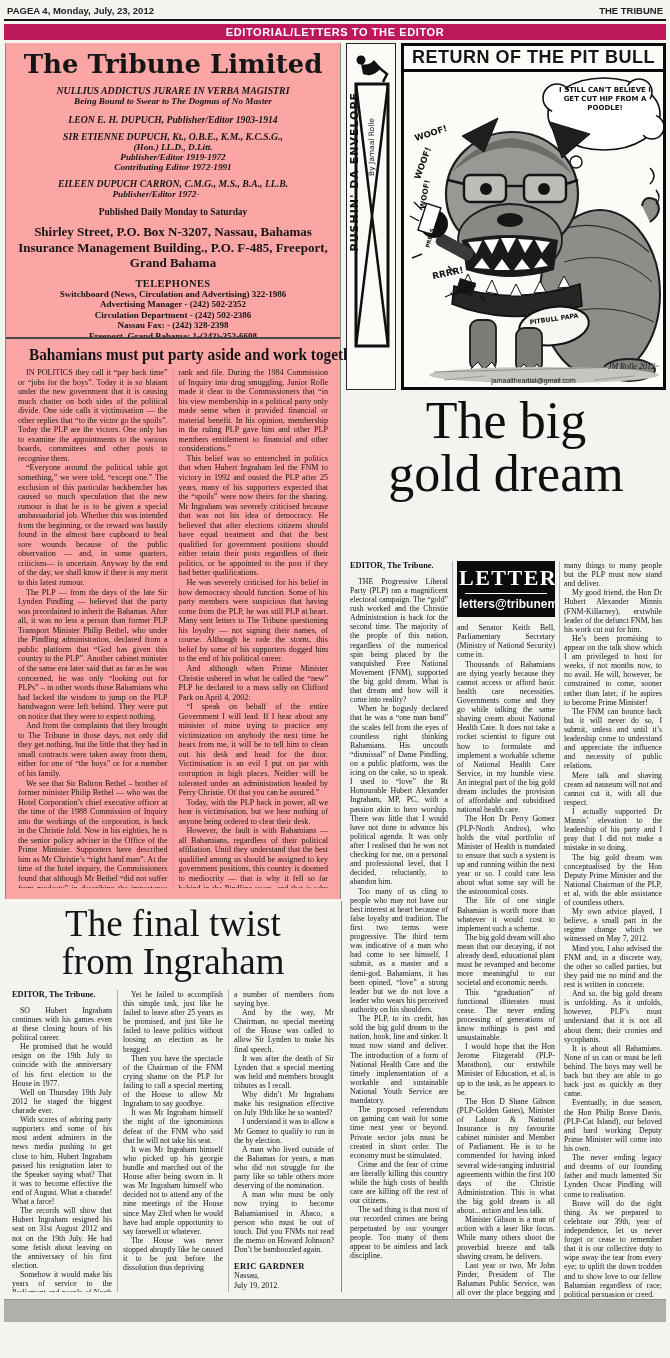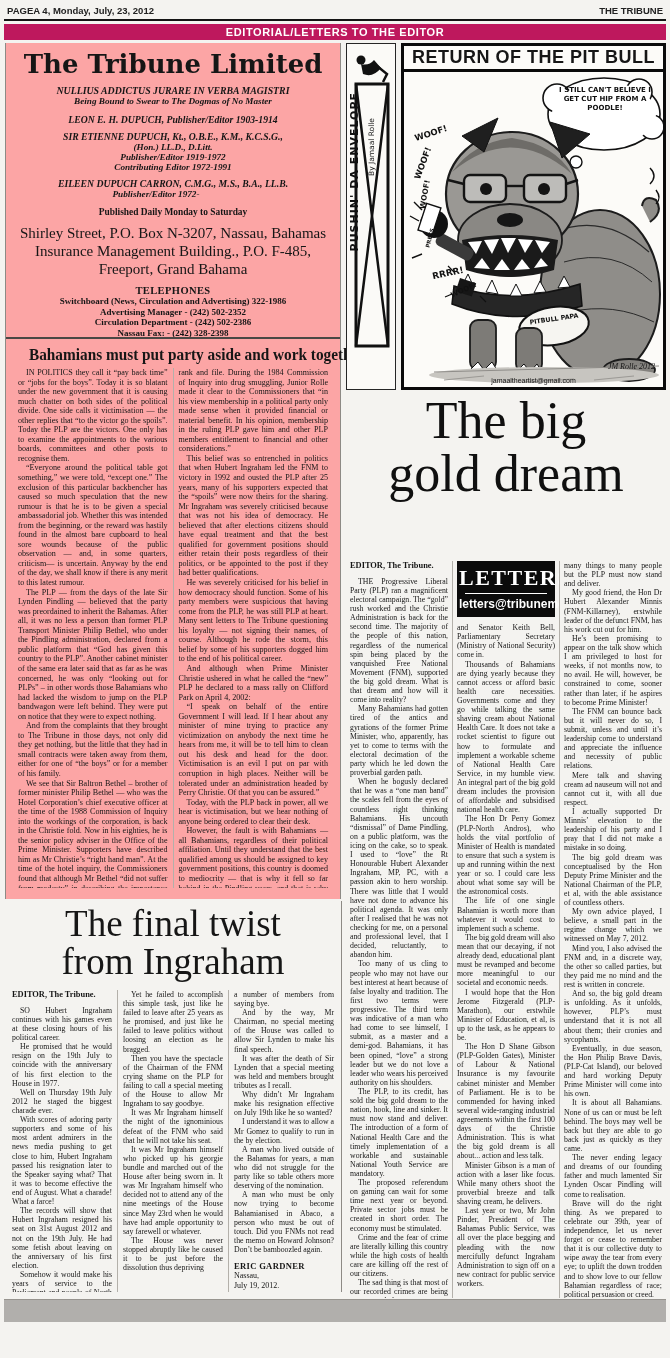--- a/index.html
+++ b/index.html
@@ -14,21 +14,21 @@
   
   .left-block{position:absolute;left:5px;top:43px;width:336px;height:856px;border-left:1px solid #8d8a85;border-right:1px solid #8d8a85;box-sizing:border-box;background:#fca5a5;}
   .masthead{height:296px;box-sizing:border-box;border-bottom:2px solid #4a4845;text-align:center;padding:4px 8px 0;overflow:hidden;}
   .mast-title{font-family:"DejaVu Serif",serif;font-weight:bold;font-size:26px;margin:2px 0 6px;}
   .mast-latin{font-style:italic;font-weight:bold;font-size:9.8px;}
   .mast-eng{font-style:italic;font-weight:bold;font-size:9.2px;margin-bottom:8px;text-align:center;}
   .mast-ed{font-style:italic;font-weight:bold;font-size:9.7px;margin-top:6px;}
   .mast-role{font-style:italic;font-weight:bold;font-size:9.2px;}
   .mast-role-right{font-style:italic;font-weight:bold;font-size:9.2px;text-align:center;padding-right:34px;}
   .mast-pub{font-weight:bold;font-size:9.4px;margin:8px 0 7px;}
-  .mast-addr{font-weight:normal;font-size:15px;line-height:1.2;}
+  .mast-addr{font-weight:bold;font-size:13px;line-height:1.2;}
   .mast-h{font-weight:bold;font-size:10.5px;margin-top:7px;letter-spacing:.4px;}
   .mast-phones div{font-weight:bold;font-size:9px;line-height:1.17;}
   
   .editorial{padding:3px 7px 0;}
   .edit-headline{font-size:17px;font-weight:bold;text-align:center;white-space:nowrap;transform:scaleX(.9);transform-origin:center;margin:3px 0 2px;}
   .colwrap{display:flex;margin-top:3px;}
   .textcol{flex:1 1 0;overflow:hidden;text-align:justify;padding:0 5px;}
   .textcol + .textcol{border-left:1px solid #b3b0aa;}
   .textcol p{margin:0;text-indent:8px;}
   .cont p:first-child{text-indent:0;}
@@ -285,61 +285,61 @@
   <div class="gold-headline">
     <div>The big</div>
     <div>gold dream</div>
   </div>
 
   <div class="gold-cols small-text">
     <div class="textcol">
       <div class="editor-lead">EDITOR, The Tribune.</div>
       <div>
           <p>THE Progressive Liberal Party (PLP) ran a magnificent electoral campaign. The “gold” rush worked and the Christie Administration is back for the second time. The majority of the people of this nation, regardless of the numerical spin being placed by the vanquished Free National Movement (FNM), supported the big gold dream. What is that dream and how will it come into reality?</p>
-          <p>Many Bahamians had gotten tired of the antics and gyrations of the former Prime Minister, who, apparently, has yet to come to terms with the electoral decimation of the party which he led down the proverbial garden path.</p>
           <p>When he bogusly declared that he was a “one man band” the scales fell from the eyes of countless right thinking Bahamians. His uncouth “dismissal” of Dame Pindling, on a public platform, was the icing on the cake, so to speak. I used to “love” the Rt Honourable Hubert Alexander Ingraham, MP, PC, with a passion akin to hero worship. There was little that I would have not done to advance his political agenda. It was only after I realised that he was not checking for me, on a personal and professional level, that I decided, reluctantly, to abandon him.</p>
           <p>Too many of us cling to people who may not have our best interest at heart because of false loyalty and tradition. The first two terms were progressive. The third term was indicative of a man who had come to see himself, I submit, as a master and a demi-god. Bahamians, it has been opined, “love” a strong leader but we do not love a leader who wears his perceived authority on his shoulders.</p>
           <p>The PLP, to its credit, has sold the big gold dream to the nation, hook, line and sinker. It must now stand and deliver. The introduction of a form of National Health Care and the timely implementation of a workable and sustainable National Youth Service are mandatory.</p>
           <p>The proposed referendum on gaming can wait for some time next year or beyond. Private sector jobs must be created in short order. The economy must be stimulated.</p>
           <p>Crime and the fear of crime are literally killing this country while the high costs of health care are killing off the rest of our citizens.</p>
           <p>The sad thing is that most of our recorded crimes are being perpetuated by our younger people. Too many of them appear to be aimless and lack discipline.</p>
         </div>
     </div>
     <div class="textcol cont">
       <div class="letters-box">
         <div class="letters-title">LETTERS</div>
         <div class="letters-rule"></div>
         <div class="letters-email">letters@tribunemedia.net</div>
       </div>
       <div class="cont">
           <p>and Senator Keith Bell, Parliamentary Secretary (Ministry of National Security) come in.</p>
           <p>Thousands of Bahamians are dying yearly because they cannot access or afford basic health care necessities. Governments come and they go while talking the same shaving cream about National Health Care. It does not take a rocket scientist to figure out how to formulate and implement a workable scheme of National Health Care Service, in my humble view. An integral part of the big gold dream includes the provision of affordable and subsidised national health care.</p>
           <p>The Hon Dr Perry Gomez (PLP-North Andros), who holds the vital portfolio of Minister of Health is mandated to ensure that such a system is up and running within the next year or so. I could care less about what some say will be the astronomical costs.</p>
           <p>The life of one single Bahamian is worth more than whatever it would cost to implement such a scheme.</p>
           <p>The big gold dream will also mean that our decaying, if not already dead, educational plant must be revamped and become more meaningful to our societal and economic needs.</p>
+          <p>This “graduation” of functional illiterates must cease. The never ending processing of generations of know nothings is past and unsustainable.</p>
           <p>I would hope that the Hon Jerome Fitzgerald (PLP-Marathon), our erstwhile Minister of Education, et al, is up to the task, as he appears to be.</p>
           <p>The Hon D Shane Gibson (PLP-Golden Gates), Minister of Labour &amp; National Insurance is my favourite cabinet minister and Member of Parliament. He is to be commended for having inked several wide-ranging industrial agreements within the first 100 days of the Christie Administration. This is what the big gold dream is all about... action and less talk.</p>
           <p>Minister Gibson is a man of action with a laser like focus. While many others shoot the proverbial breeze and talk shaving cream, he delivers.</p>
           <p>Last year or two, Mr John Pinder, President of The Bahamas Public Service, was all over the place begging and pleading with the now mercifully defunct Ingraham Administration to sign off on a new contract for public service workers.</p>
         </div>
     </div>
     <div class="textcol cont">
       <div class="cont">
           <p>many things to many people but the PLP must now stand and deliver.</p>
           <p>My good friend, the Hon Dr Hubert Alexander Minnis (FNM-Killarney), erstwhile leader of the defunct FNM, has his work cut out for him.</p>
           <p>He’s been promising to appear on the talk show which I am privileged to host for weeks, if not months now, to no avail. He will, however, be constrained to come, sooner rather than later, if he aspires to become Prime Minister!</p>
           <p>The FNM can bounce back but it will never do so, I submit, unless and until it’s leadership come to understand and appreciate the influence and necessity of public relations.</p>
           <p>Mere talk and shaving cream ad nauseum will not and cannot cut it, with all due respect.</p>
           <p>I actually supported Dr Minnis’ elevation to the leadership of his party and I pray that I did not make a mistake in so doing.</p>
           <p>The big gold dream was conceptualised by the Hon Deputy Prime Minister and the National Chairman of the PLP, et al, with the able assistance of countless others.</p>
           <p>My own advice played, I believe, a small part in the regime change which we witnessed on May 7, 2012.</p>
           <p>Mind you, I also advised the FNM and, in a discrete way, the other so called parties, but they paid me no mind and the rest is written in concrete.</p>
           <p>And so, the big gold dream is unfolding. As it unfolds, however, PLP’s must understand that it is not all about them; their cronies and sycophants.</p>
+          <p>It is about all Bahamians. None of us can or must be left behind. The boys may well be back but they are able to go back just as quickly as they came.</p>
           <p>Eventually, in due season, the Hon Philip Brave Davis, (PLP-Cat Island), our beloved and hard working Deputy Prime Minister will come into his own.</p>
-          <p>It is about all Bahamians. None of us can or must be left behind. The boys may well be back but they are able to go back just as quickly as they came.</p>
           <p>The never ending legacy and dreams of our founding father and much lamented Sir Lynden Oscar Pindling will come to realisation.</p>
           <p>Brave will do the right thing. As we prepared to celebrate our 39th, year of independence, let us never forget or cease to remember that it is our collective duty to wipe away the tear from every eye; to uplift the down trodden and to show love to our fellow Bahamian regardless of race; political persuasion or creed.</p>
         </div>
 
     </div>
   </div>
 
   <div class="gray-bar"></div>
 
 </div>

